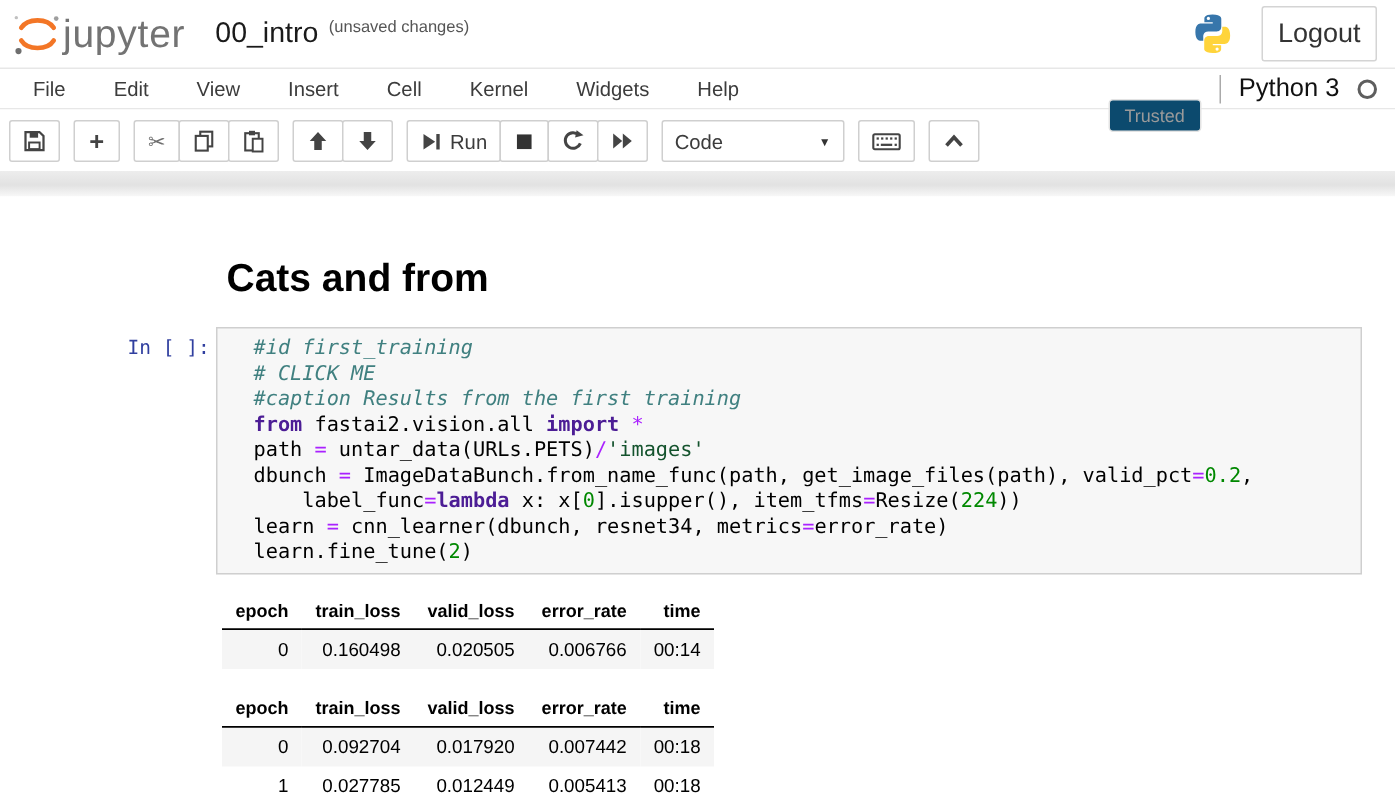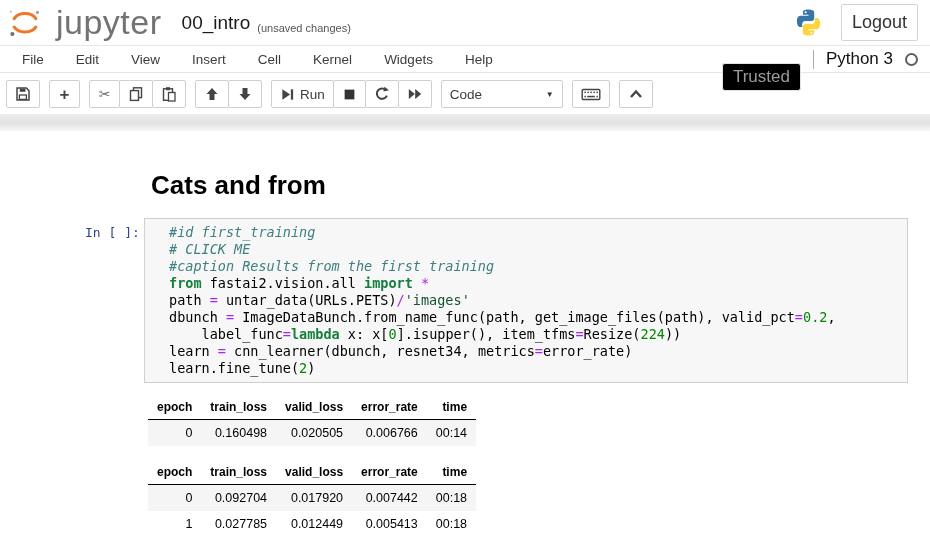--- a/index.html
+++ b/index.html
@@ -9,33 +9,33 @@
     background: #fff;
     font-family: "Liberation Sans", sans-serif;
     color: #333;
   }
   .page { width: 930px; height: 537px; position: relative; background: #fff; }
 
   
   .header { display: flex; align-items: center; height: 45px; padding: 0 12px 0 8px; background: #fff; }
   .logo { display: flex; align-items: center; cursor: pointer; }
   .logo svg { display: block; }
-  .logo-text { font-size: 34px; color: #737373; margin-left: 14px; letter-spacing: 0.5px; }
-  .nb-title { display: flex; align-items: flex-end; margin-left: 20px; }
+  .logo-text { font-size: 26px; color: #737373; margin-left: 0; letter-spacing: 0.5px; }
+  .nb-title { display: flex; align-items: flex-start; margin-left: 20px; }
   .nb-name { font-size: 19px; color: #1a1a1a; cursor: pointer; }
   .checkpoint { font-size: 11px; color: #555; margin-left: 7px; }
   .header-right { margin-left: auto; display: flex; align-items: center; gap: 18px; }
   .logout-btn { font-size: 18px; color: #333; background: #fff; border: 1px solid #d4d4d4; border-radius: 2px; padding: 7px 10px; cursor: pointer; }
 
   
   .menubar { display: flex; align-items: center; height: 28px; border-top: 1px solid #e7e7e7; border-bottom: 1px solid #e7e7e7; padding: 0 12px 0 6px; background: #fff; }
   .menu-items { display: flex; align-items: center; height: 100%; }
   .menu-item { padding: 0 16px; font-size: 13.5px; color: #3c3c3c; cursor: pointer; line-height: 27px; }
   .menubar-right { margin-left: auto; display: flex; align-items: center; gap: 12px; }
-  .trusted-btn { font-size: 17px; color: #9a9a9a; background: #000000; border: 1px solid #e3e3e3; border-radius: 3px; padding: 3px 10px; margin-top: 36px; }
+  .trusted-btn { font-size: 12px; color: #9a9a9a; background: #0c4a6e; border: 1px solid #e3e3e3; border-radius: 3px; padding: 3px 10px; margin-top: 36px; }
   .kernel-sep { width: 1px; height: 19px; background: #aaa; }
   .kernel-name { font-size: 17px; color: #111; }
   .kernel-ind { width: 13px; height: 13px; border: 2px solid #5e5e5e; border-radius: 50%; }
 
   
   .toolbar { display: flex; align-items: center; padding: 7px 6px 6px 6px; gap: 9px; background: #fff; }
   .btn-group { display: flex; }
   .tbtn {
     height: 28px; min-width: 31px; padding: 0 8px;
     background: #fff; border: 1px solid #cfcfcf; border-radius: 2px;
@@ -63,21 +63,21 @@
   }
   .md-heading { font-size: 26px; font-weight: bold; color: #000; margin: 0 0 17px 0; cursor: pointer; }
   .input-area {
     flex: 1; border: 1px solid #cfcfcf; border-radius: 0;
     background: #f7f7f7; padding: 5px 24px; cursor: text;
   }
   .code-line {
     font-family: "DejaVu Sans Mono", monospace; font-size: 13.5px; line-height: 17px;
     color: #000; white-space: pre;
   }
-  .tok-kw  { color: #15803d; font-weight: bold; }
+  .tok-kw  { color: #4c1d95; font-weight: bold; }
   .tok-com { color: #408080; font-style: italic; }
   .tok-op  { color: #AA22FF; }
   .tok-str { color: #14532d; }
   .tok-num { color: #080; }
 
   .output-cell { margin-top: 12px; }
   .output-cell + .output-cell { margin-top: 14px; }
   .results-table { border-collapse: collapse; margin-left: 4px; }
   .results-table th {
     font-size: 12px; font-weight: bold; color: #000;

